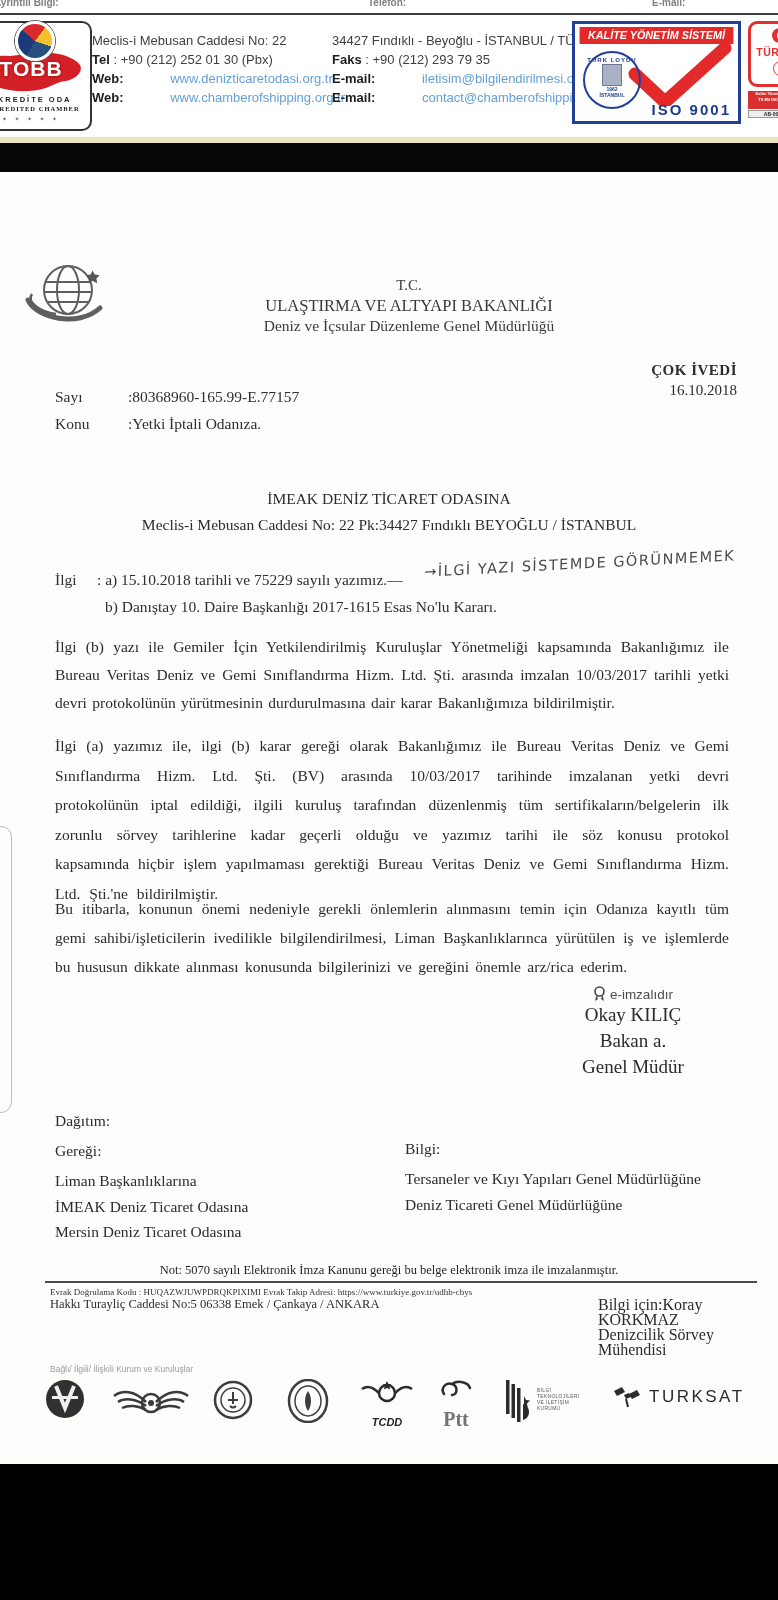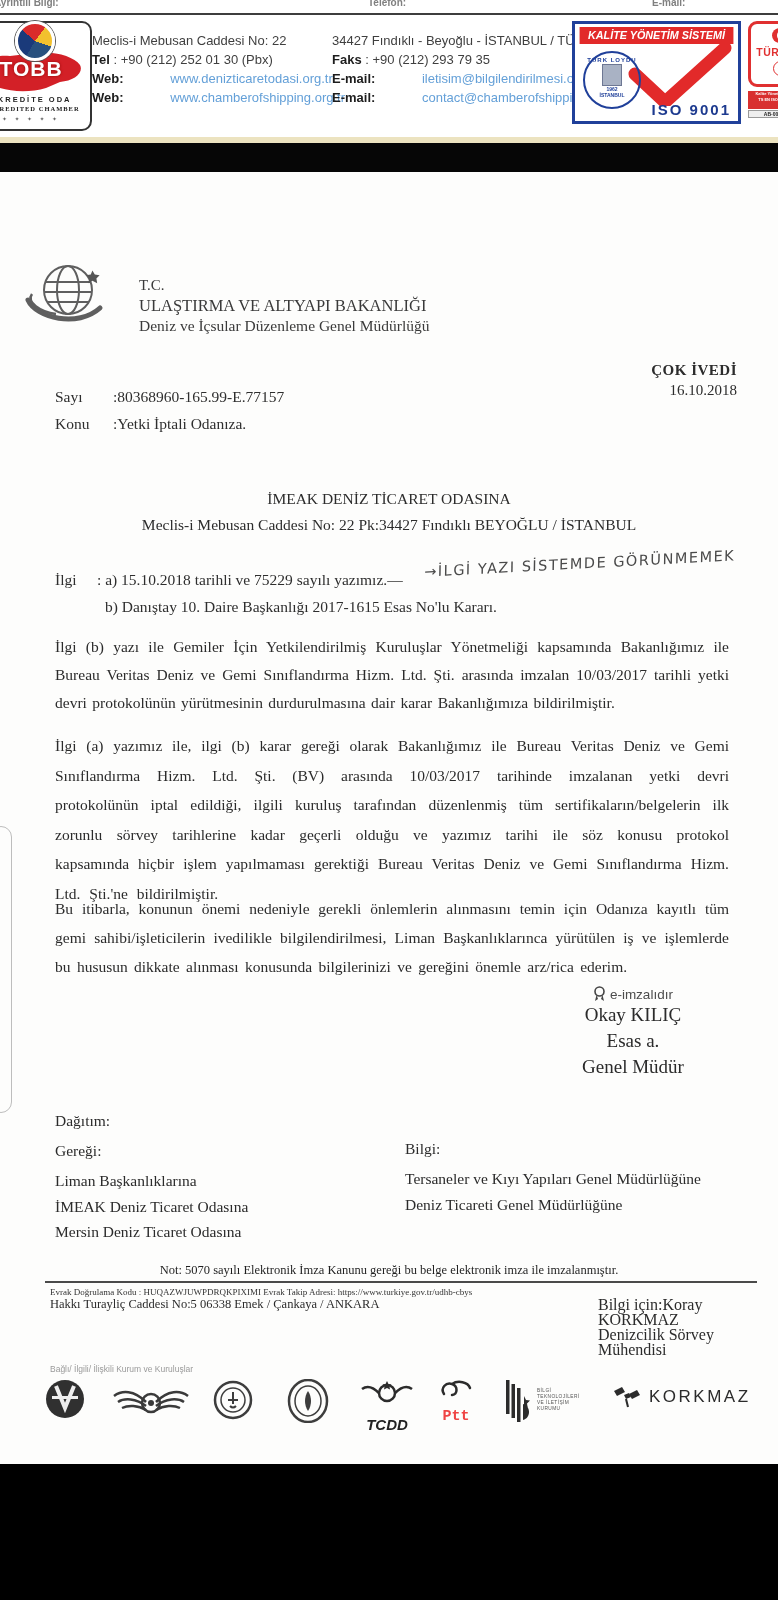--- a/index.html
+++ b/index.html
@@ -51,47 +51,47 @@
                 color:#e03030;font-size:9px;line-height:13px;text-align:center;font-weight:bold;}
   .turkak-red{position:absolute;left:0;top:70px;width:58px;height:18px;background:#d83030;color:#fff;
               font-size:4px;line-height:6px;text-align:center;overflow:hidden;font-weight:bold;}
   .turkak-code{position:absolute;left:0;top:89px;width:58px;border:1px solid #999;font-size:5px;text-align:center;
                color:#222;font-weight:bold;background:#eee;}
   
   .cream{left:0;top:137px;width:778px;height:6px;background:#ece3c0;}
   .blackband{left:0;top:143px;width:778px;height:29px;background:#060606;}
   .blackfoot{left:0;top:1464px;width:778px;height:136px;background:#000;}
   
-  .minhead{left:139px;top:276px;width:540px;text-align:left;color:#3a3a3a;font-family:Liberation Serif, serif;}
+  .minhead{left:139px;top:276px;width:540px;text-align:center;color:#3a3a3a;font-family:Liberation Serif, serif;}
   .minhead .l1{font-size:15px;line-height:19px;}
   .minhead .l2{font-size:16.5px;line-height:21px;}
   .minhead .l3{font-size:15.5px;line-height:20px;}
   .urgent{right:41px;top:360px;text-align:right;font-size:15px;line-height:20px;color:#2c2c2c;}
   .urgent .u1{font-weight:600;letter-spacing:.5px;}
   .meta-label{left:55px;width:55px;font-size:15.5px;}
-  .meta-value{left:113px;font-size:15.5px;}
+  .meta-value{left:128px;font-size:15.5px;}
   .center-line{left:0;width:778px;text-align:center;font-size:15.5px;color:#2c2c2c;}
   .para{left:55px;width:674px;text-align:justify;font-size:15.5px;color:#2b2b2b;}
   .hand{left:424px;top:554px;width:370px;transform:rotate(-3deg) skewX(-4deg);
         font-family:"DejaVu Sans",sans-serif;font-size:14.5px;font-weight:500;letter-spacing:1.5px;
         color:#4a4a4a;white-space:nowrap;}
   .sig{left:548px;top:986px;width:170px;text-align:center;}
   .sig .esign{font-family:"Liberation Sans",sans-serif;font-size:13.5px;color:#4c4c4c;}
   .sig .nm{font-size:19px;line-height:26px;color:#2b2b2b;}
   .bracket{left:-10px;top:826px;width:20px;height:285px;border:1.5px solid #bdbdbd;border-radius:14px;}
   .dag{font-size:15.5px;color:#2b2b2b;}
   .notline{left:0;top:1263px;width:778px;text-align:center;font-size:12.5px;color:#1f1f1f;}
   .hrule{left:45px;top:1281px;width:712px;height:2px;background:#4a4a4a;}
   .evrak{left:50px;top:1287px;font-size:9px;color:#333;white-space:nowrap;}
   .fadr{left:50px;top:1297px;font-size:12.5px;color:#2b2b2b;}
   .fcontact{left:598px;top:1297px;font-size:16px;line-height:15px;color:#2b2b2b;}
   .bagli{left:50px;top:1364px;font-family:"Liberation Sans",sans-serif;font-size:8.5px;color:#9a9a9a;}
   .logo{position:absolute;top:1378px;}
-  .tcdd-t{font-family:"Liberation Sans",sans-serif;font-style:italic;font-weight:bold;font-size:15px;color:#222;text-align:center;}
-  .ptt-t{font-family:Liberation Mono, monospace;font-weight:bold;font-size:15px;color:#ef4444;}
+  .tcdd-t{font-family:"Liberation Sans",sans-serif;font-style:italic;font-weight:bold;font-size:11px;color:#222;text-align:center;}
+  .ptt-t{font-family:Liberation Serif, serif;font-weight:bold;font-size:20px;color:#737373;}
   .btk-t{font-family:"Liberation Sans",sans-serif;font-size:4.8px;line-height:6px;color:#555;letter-spacing:.4px;}
   .turksat-t{font-family:"Liberation Sans",sans-serif;font-size:17px;letter-spacing:2.5px;color:#2b2b2b;font-weight:500;}
 </style>
 </head>
 <body>
 
 <div id="page">
 
   <div class="abs topstrip">
     <span style="left:-6px">Ayrıntılı Bilgi:</span>
@@ -207,21 +207,21 @@
   <div class="abs sig">
     <div class="esign">
       <svg width="13" height="16" viewBox="0 0 13 16" style="vertical-align:-3px">
         <circle cx="6.5" cy="5.5" r="4.5" fill="none" stroke="#444" stroke-width="1.6"></circle>
         <path d="M3.5 9 L2 15 L5 13 Z" fill="#444"></path>
           <path d="M9.5 9 L11 15 L8 13 Z" fill="#444"></path>
       </svg>
       <span>e-imzalıdır</span>
     </div>
     <div class="nm">Okay KILIÇ</div>
-    <div class="nm">Esas a.</div>
+    <div class="nm">Bakan a.</div>
     <div class="nm">Genel Müdür</div>
   </div>
 
   <div class="abs dag" style="left:55px;top:1112px">Dağıtım:</div>
   <div class="abs dag" style="left:55px;top:1142px">Gereği:</div>
   <div class="abs dag" style="left:55px;top:1168px;line-height:25.5px">
     <div>Liman Başkanlıklarına</div>
     <div>İMEAK Deniz Ticaret Odasına</div>
     <div>Mersin Deniz Ticaret Odasına</div>
   </div>
@@ -306,17 +306,17 @@
       <div>KURUMU</div>
     </div>
   </div>
   <div class="logo" style="left:612px;top:1385px;display:flex;align-items:center;gap:7px">
     <svg width="30" height="24" viewBox="0 0 30 24">
       <path d="M2 6 L10 2 L13 7 L5 11 Z" fill="#2c2c2c"></path>
         <path d="M17 9 L25 5 L28 10 L20 14 Z" fill="#2c2c2c"></path>
       <path d="M12 10 L17 8 L19 12 L14 14 Z" fill="#2c2c2c"></path>
         <path d="M14 14 L16 22" stroke="#2c2c2c" stroke-width="2"></path>
       </svg>
-    <span class="turksat-t">KORKMAZ</span>
+    <span class="turksat-t">TURKSAT</span>
   </div>
 
   <div class="abs blackfoot"></div>
 </div>
 
 </body></html>

